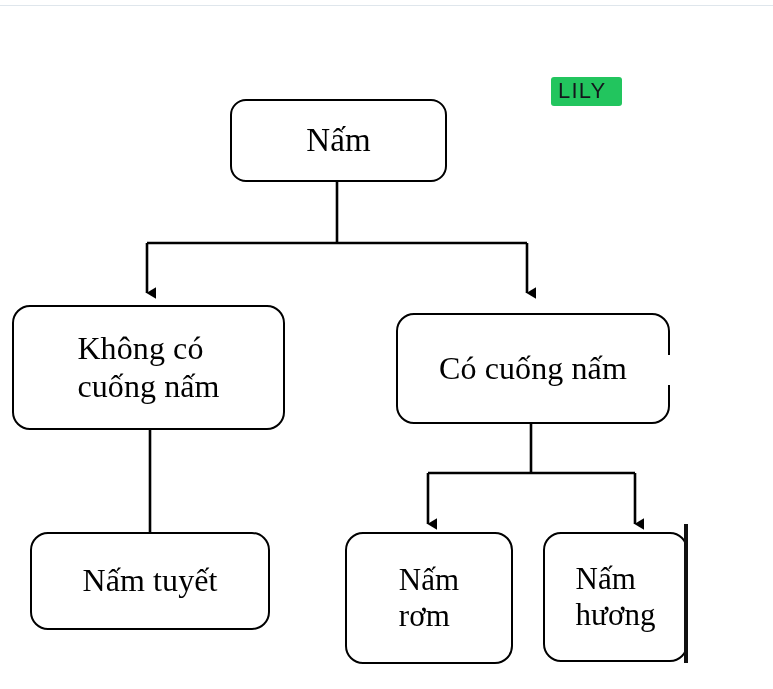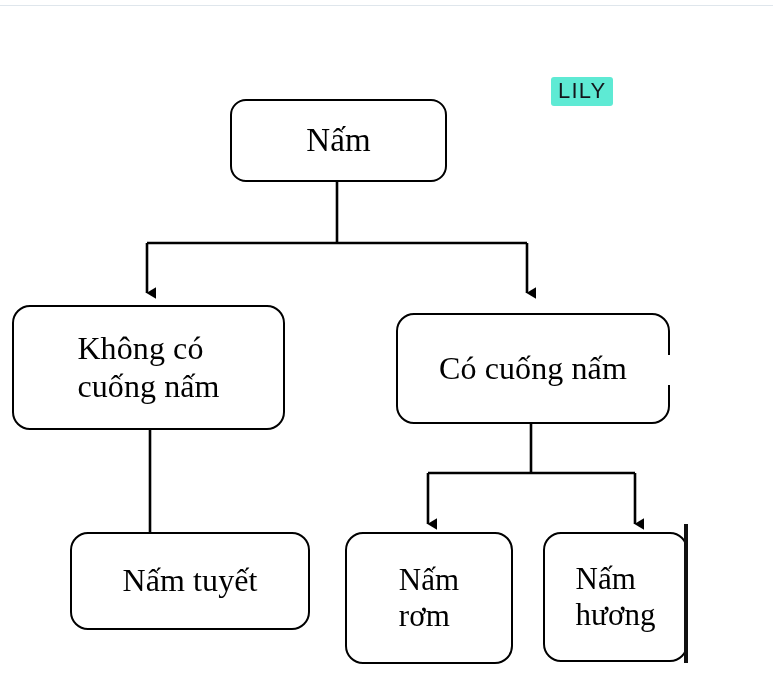--- a/index.html
+++ b/index.html
@@ -72,21 +72,20 @@
     font-size: 32px;
     border-radius: 18px;
   }
   #node-snow {
     left: 30px;
     top: 532px;
     width: 240px;
     height: 98px;
     font-size: 32px;
     border-radius: 18px;
-    margin-left: 40px;
   }
   #node-straw {
     left: 345px;
     top: 532px;
     width: 168px;
     height: 132px;
     font-size: 31px;
     border-radius: 18px;
   }
   #node-shiitake {
@@ -108,22 +107,22 @@
     top: 524px;
     width: 4px;
     height: 139px;
     background: #111111;
     z-index: 5;
   }
   #watermark {
     position: absolute;
     left: 551px;
     top: 77px;
-    padding: 3px 7px 4px 7px;
-    background: #5eead4;
+    padding: 3px 16px 4px 7px;
+    background: #22c55e;
     border-radius: 3px;
     font-family: "Liberation Sans", "DejaVu Sans", sans-serif;
     font-size: 22px;
     letter-spacing: 1.2px;
     color: #14161c;
     line-height: 1;
     font-weight: 400;
   }
   .mask {
     position: absolute;

